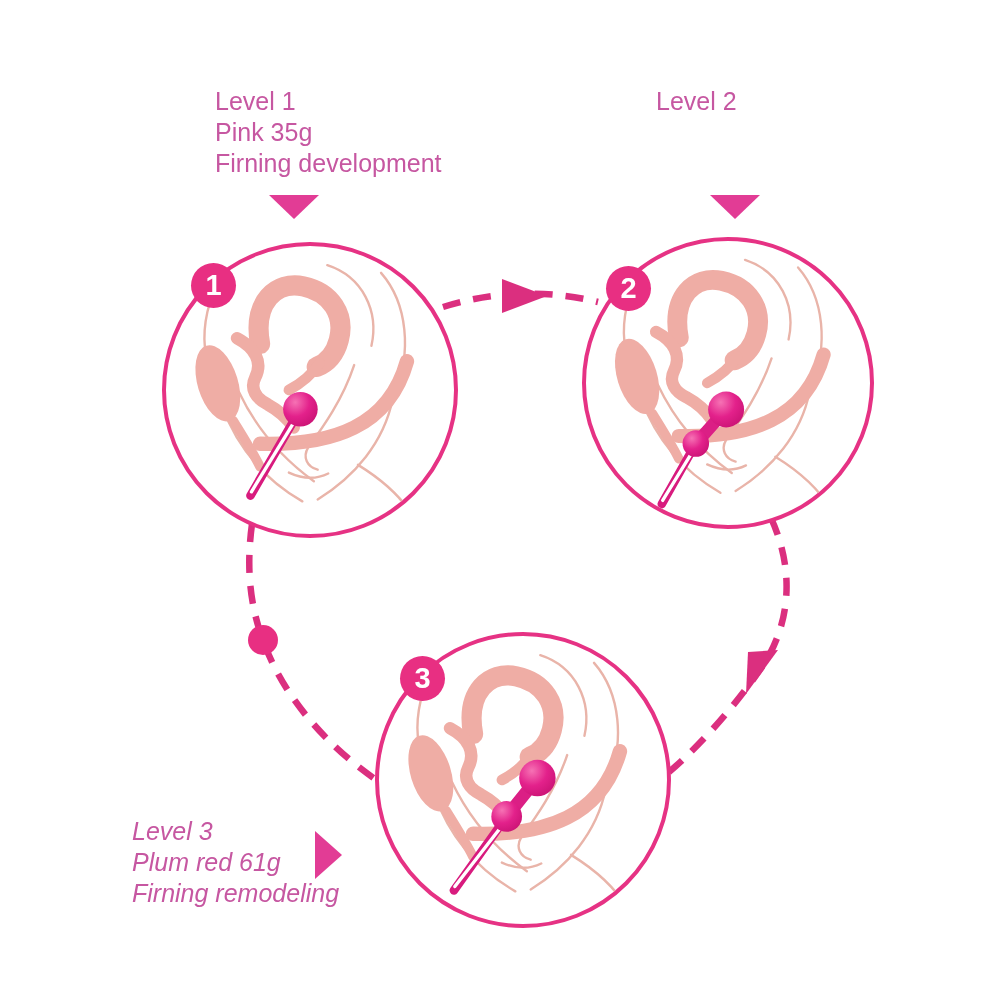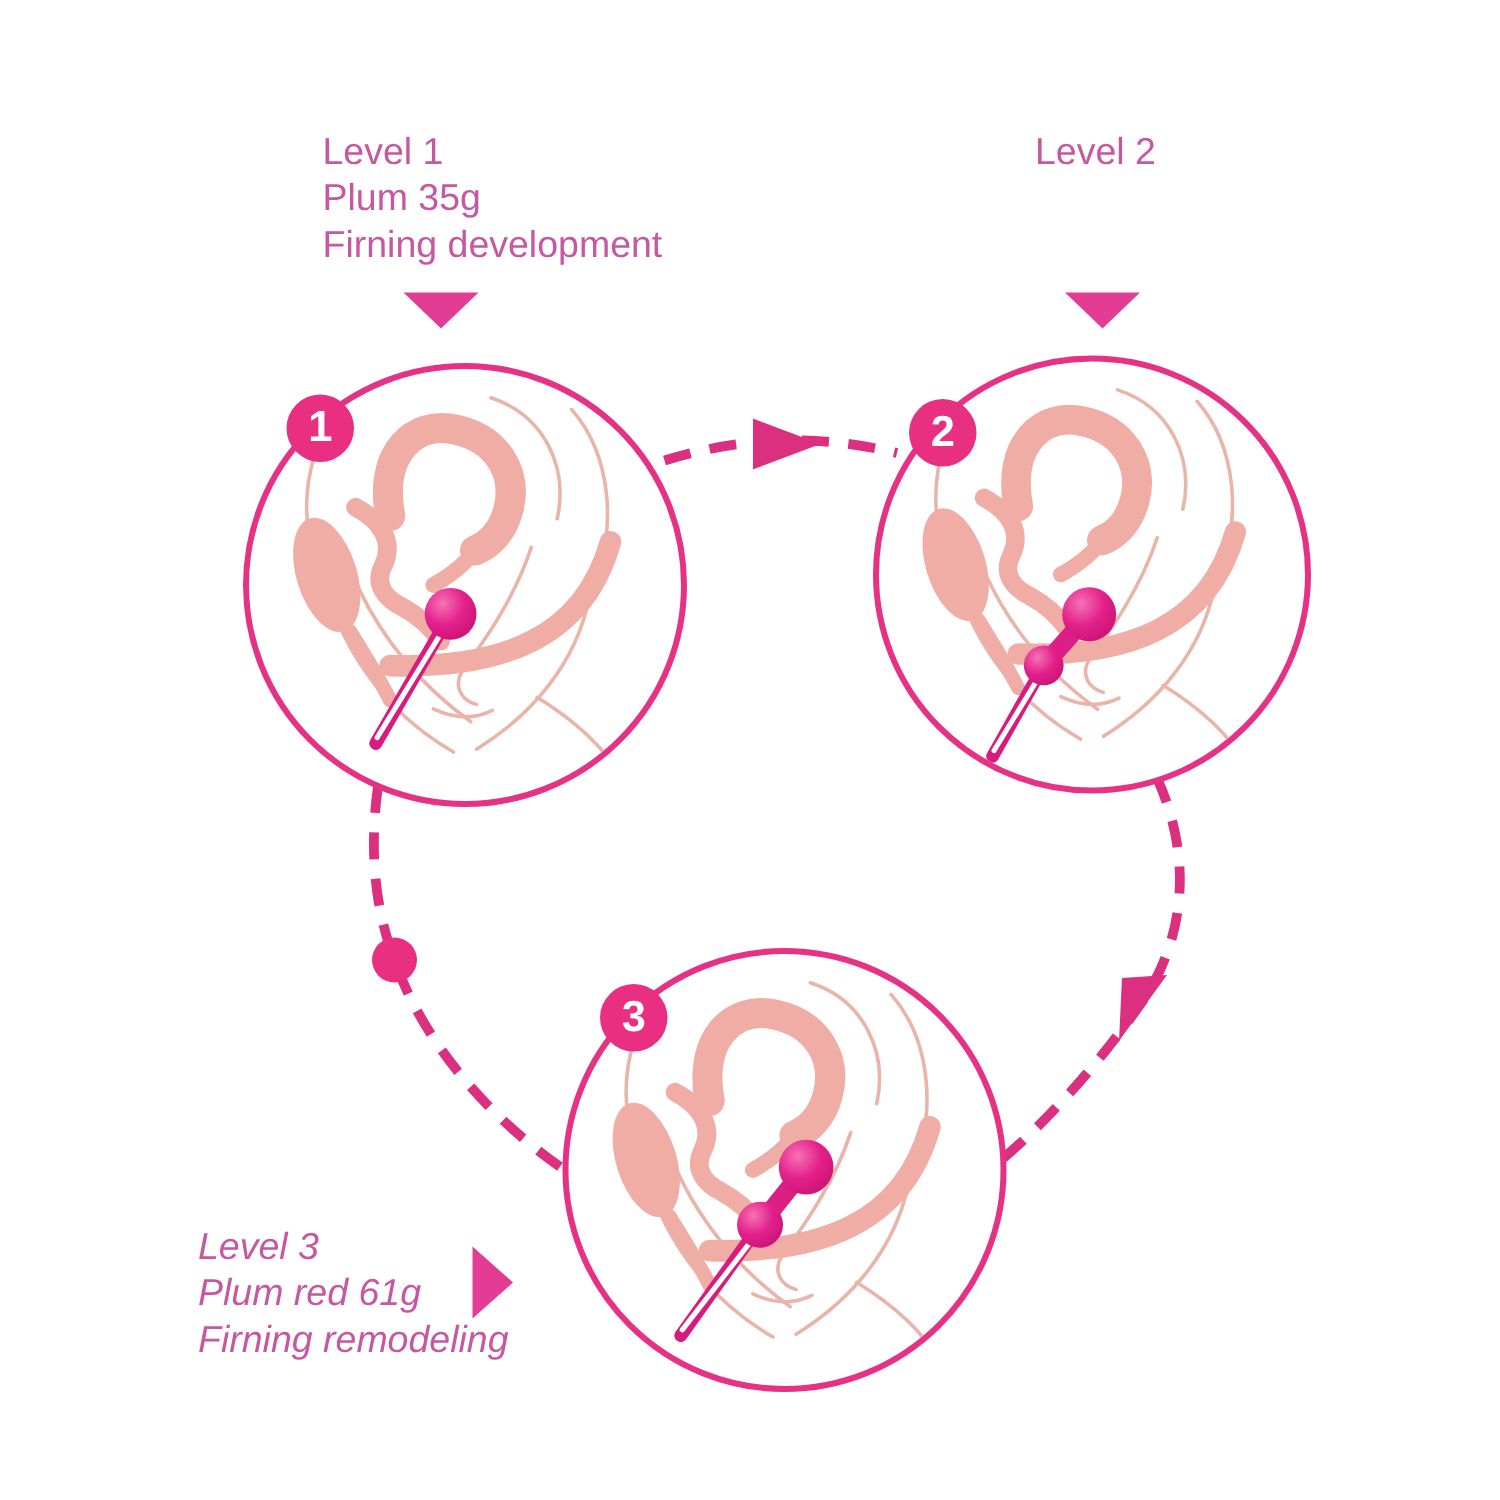--- a/index.html
+++ b/index.html
@@ -64,26 +64,26 @@
           <path d="M70,182 C80,198 90,214 98,230" stroke-width="10"></path>
           <path d="M251,120 C232,188 174,208 98,206" stroke-width="15"></path>
         </g>
         <ellipse cx="54" cy="143" rx="21" ry="41" fill="#EFADA5" transform="rotate(-17 54 143)"></ellipse>
       </g>
     </defs>
   </svg>
 
   <div class="step-label" style="left:215px; top:86px;">
     <div>Level 1</div>
-    <div>Plum 35g</div>
+    <div>Pink 35g</div>
     <div>Firning development</div>
   </div>
   <div class="tri-down" style="left:269px; top:195px;"></div>
 
-  <div class="step-label" style="left:690px; top:86px;">
+  <div class="step-label" style="left:656px; top:86px;">
     <div>Level 2</div>
   </div>
   <div class="tri-down" style="left:710px; top:195px;"></div>
 
   <div class="step-label" style="left:132px; top:816px;font-style:italic;">
     <div>Level 3</div>
     <div>Plum red 61g</div>
     <div>Firning remodeling</div>
   </div>
   <div class="tri-right" style="left:315px; top:831px;"></div>

